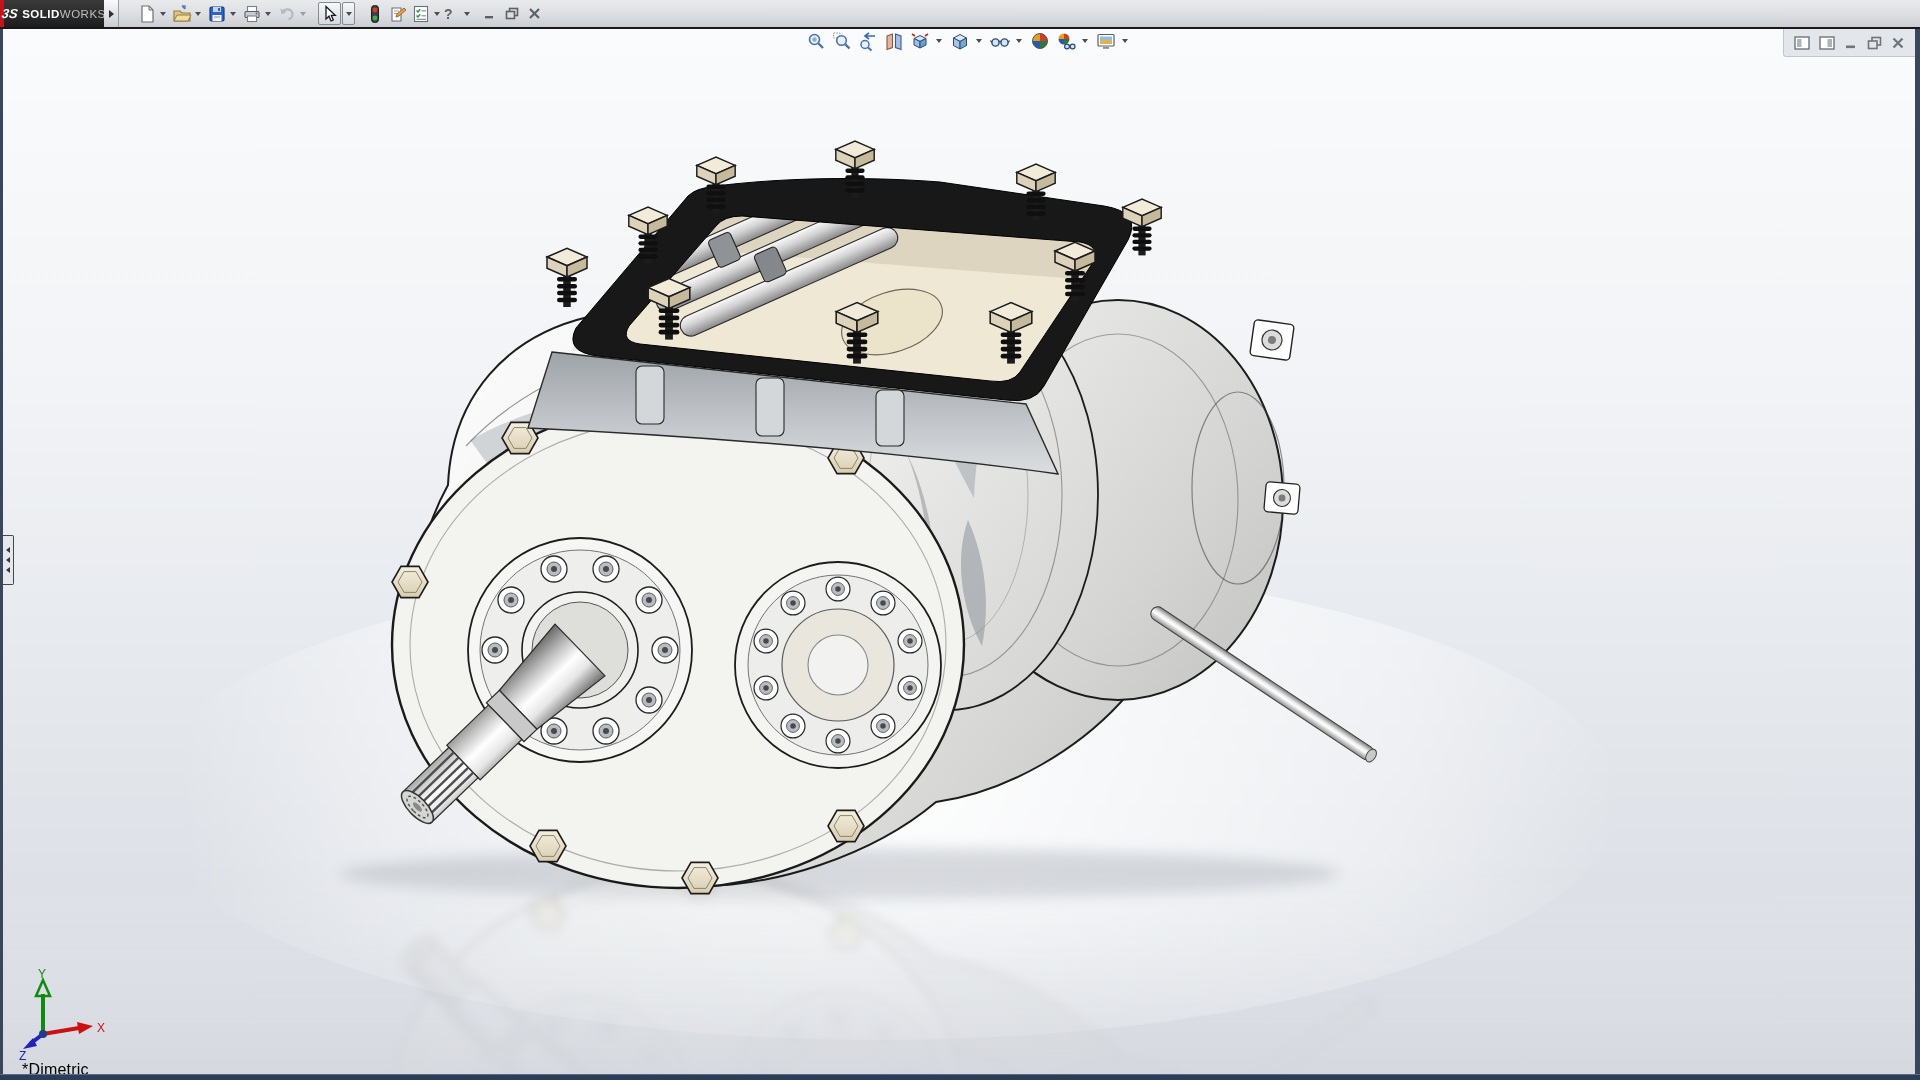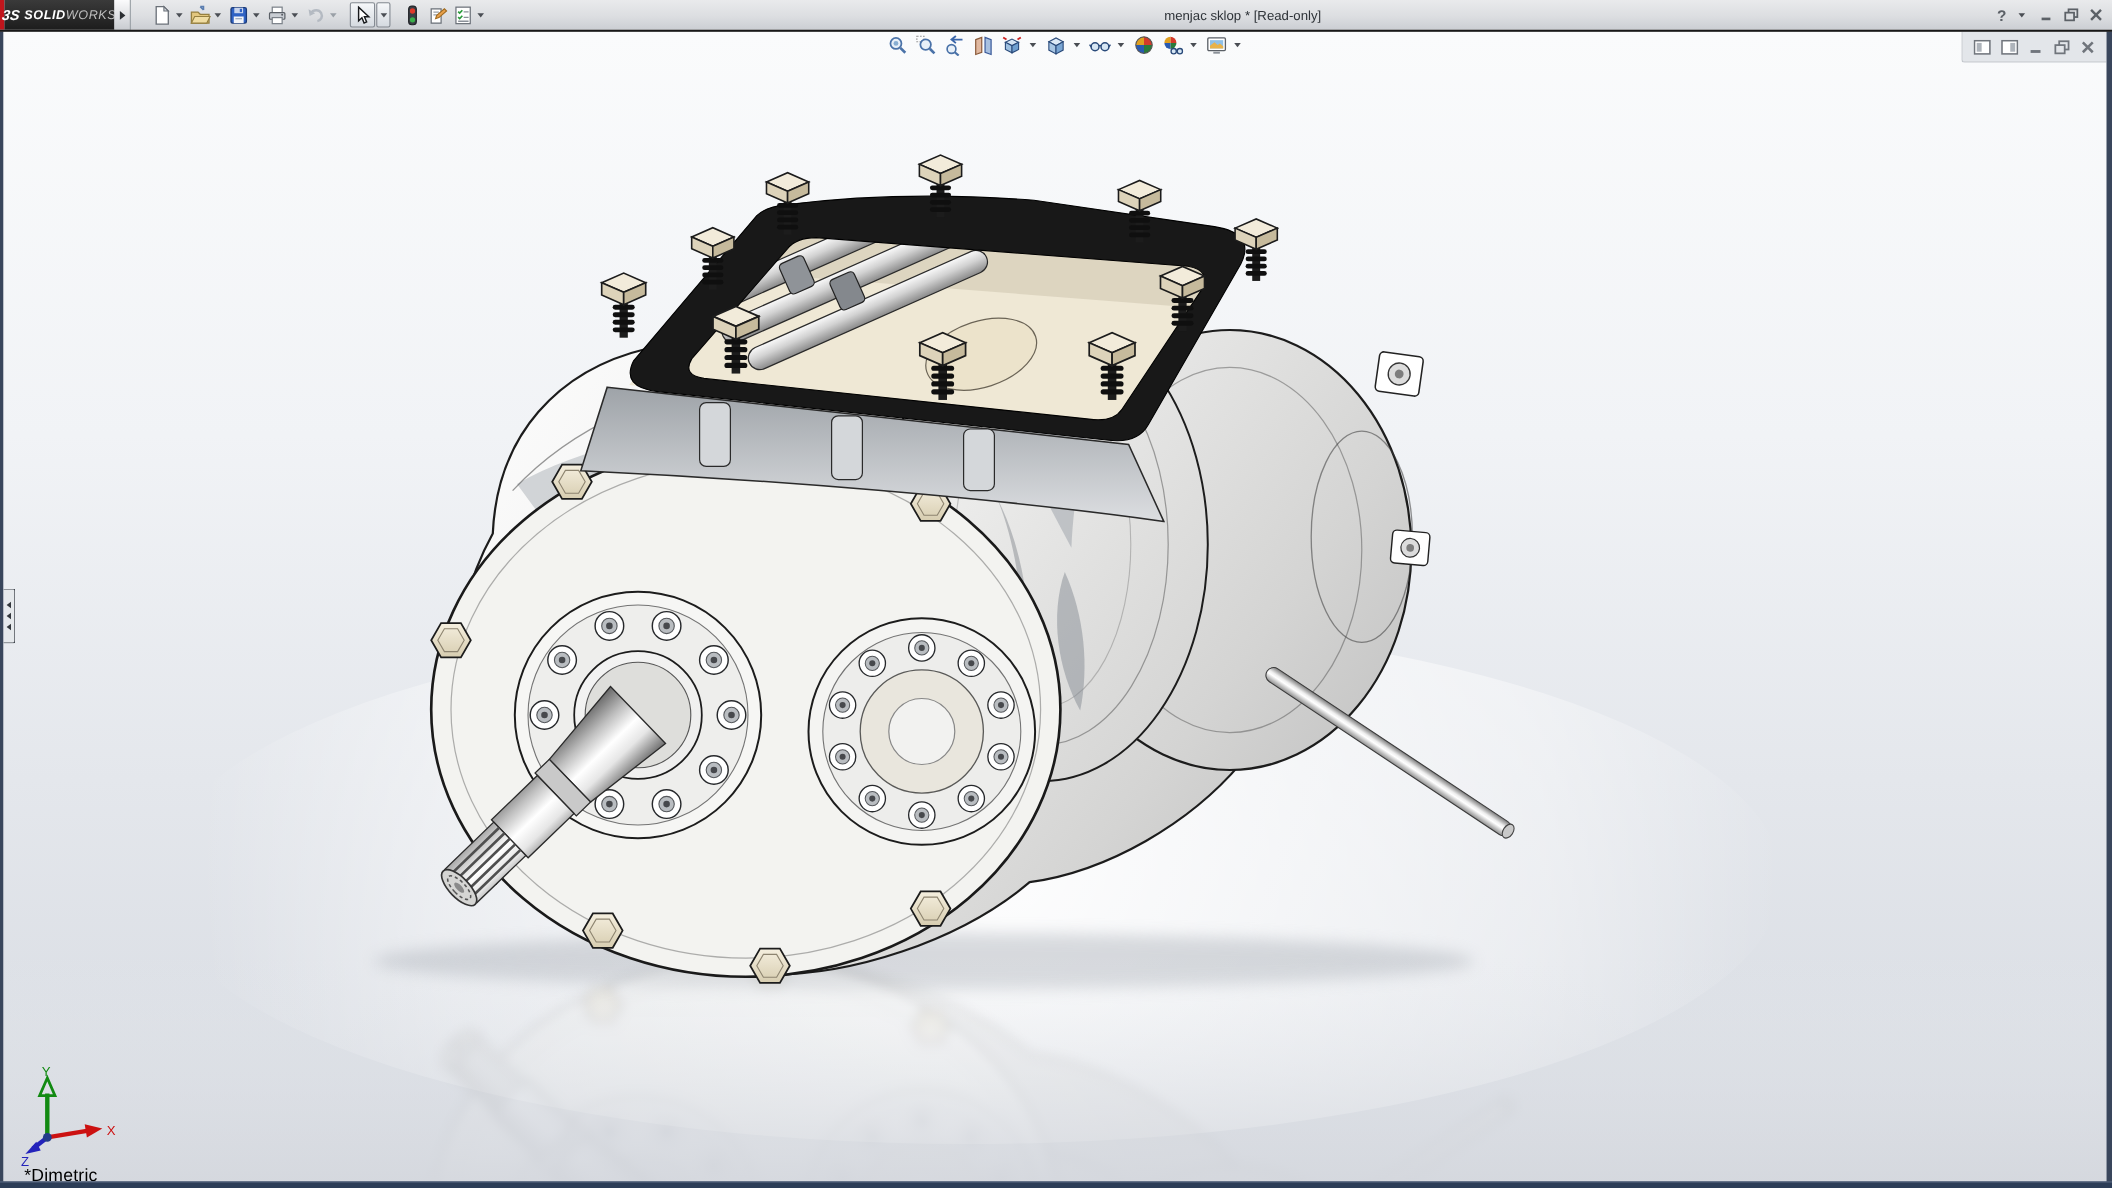--- a/index.html
+++ b/index.html
@@ -6,21 +6,21 @@
   html,body { width:1920px; height:1080px; overflow:hidden; font-family:"Liberation Sans", sans-serif; }
   .app { position:relative; width:1920px; height:1080px; background:#fff; }
 
   
   .titlebar { position:absolute; top:0; left:0; width:1920px; height:27px;
     background:linear-gradient(#e9eaec, #dcdee1 55%, #cbced3); display:flex; align-items:center; }
   .red-sliver { width:4px; height:27px; background:#c0151c; }
   .logo-block { width:100px; height:27px; background:linear-gradient(#3a3a3a,#1d1d1d);
     display:flex; align-items:center; justify-content:center; gap:4px; }
   .logo-mark { color:#fff; font-size:13px; font-weight:bold; font-style:italic; transform:skewX(-8deg); }
-  .logo-name { color:#fff; font-size:11.5px; letter-spacing:.5px;font-style:italic; }
+  .logo-name { color:#fff; font-size:11.5px; letter-spacing:.5px; }
   .logo-name .lite { color:#bdbdbd; font-weight:400; }
   .logo-name .bold { font-weight:700; }
   .menu-flyout { width:15px; height:27px; background:linear-gradient(#fbfbfc,#c9ccd1);
     border-right:1px solid #9aa0a6; display:flex; align-items:center; justify-content:center; }
   .flyout-arrow { width:0; height:0; border-top:4px solid transparent; border-bottom:4px solid transparent; border-left:5px solid #2c2f33; }
 
   .main-toolbar { display:flex; align-items:center; margin-left:16px; }
   .tb-btn { width:23px; height:23px; display:flex; align-items:center; justify-content:center; border:1px solid transparent; }
   .tb-btn.pressed { background:linear-gradient(#f6f8fa,#d5dae0); border:1px solid #858b93; border-radius:2px; }
   .dd { width:0; height:0; border-left:3.5px solid transparent; border-right:3.5px solid transparent;
@@ -165,21 +165,20 @@
           <path d="M5.5,6.5 l1.4,1.4 L9.3,5.3" fill="none" stroke="#2a9a3a" stroke-width="1.5"></path>
           <line x1="10.5" y1="6.8" x2="15" y2="6.8" stroke="#8a9098" stroke-width="1.2"></line>
           <path d="M5.5,11.5 l1.4,1.4 L9.3,10.3" fill="none" stroke="#2a9a3a" stroke-width="1.5"></path>
           <line x1="10.5" y1="11.8" x2="15" y2="11.8" stroke="#8a9098" stroke-width="1.2"></line>
           <line x1="5.5" y1="15.3" x2="15" y2="15.3" stroke="#8a9098" stroke-width="1.2"></line>
         </svg>
       </span>
         <span class="dd"></span>
     </div>
 
-    <div class="window-title">menjac sklop * [Read-only]</div>
 
     <div class="title-controls">
       <span class="tc-btn help-glyph">?</span>
       <span class="dd"></span>
       <span class="tc-btn">
         <svg width="13" height="13" viewBox="0 0 13 13">
             <rect x="2" y="9" width="8" height="2.4" fill="#5c6167"></rect>
           </svg>
       </span>
       <span class="tc-btn">

